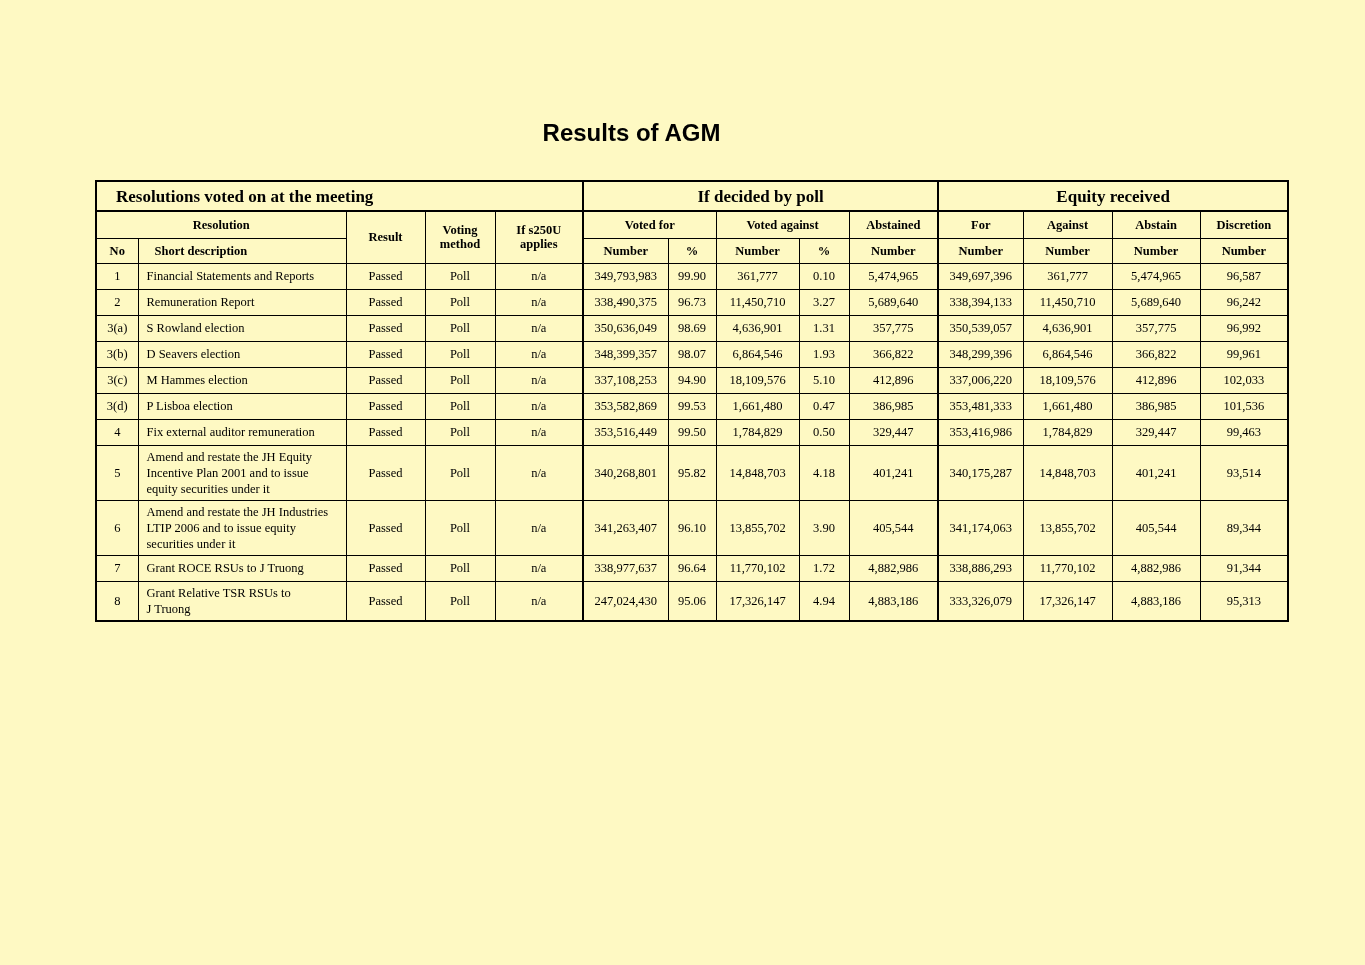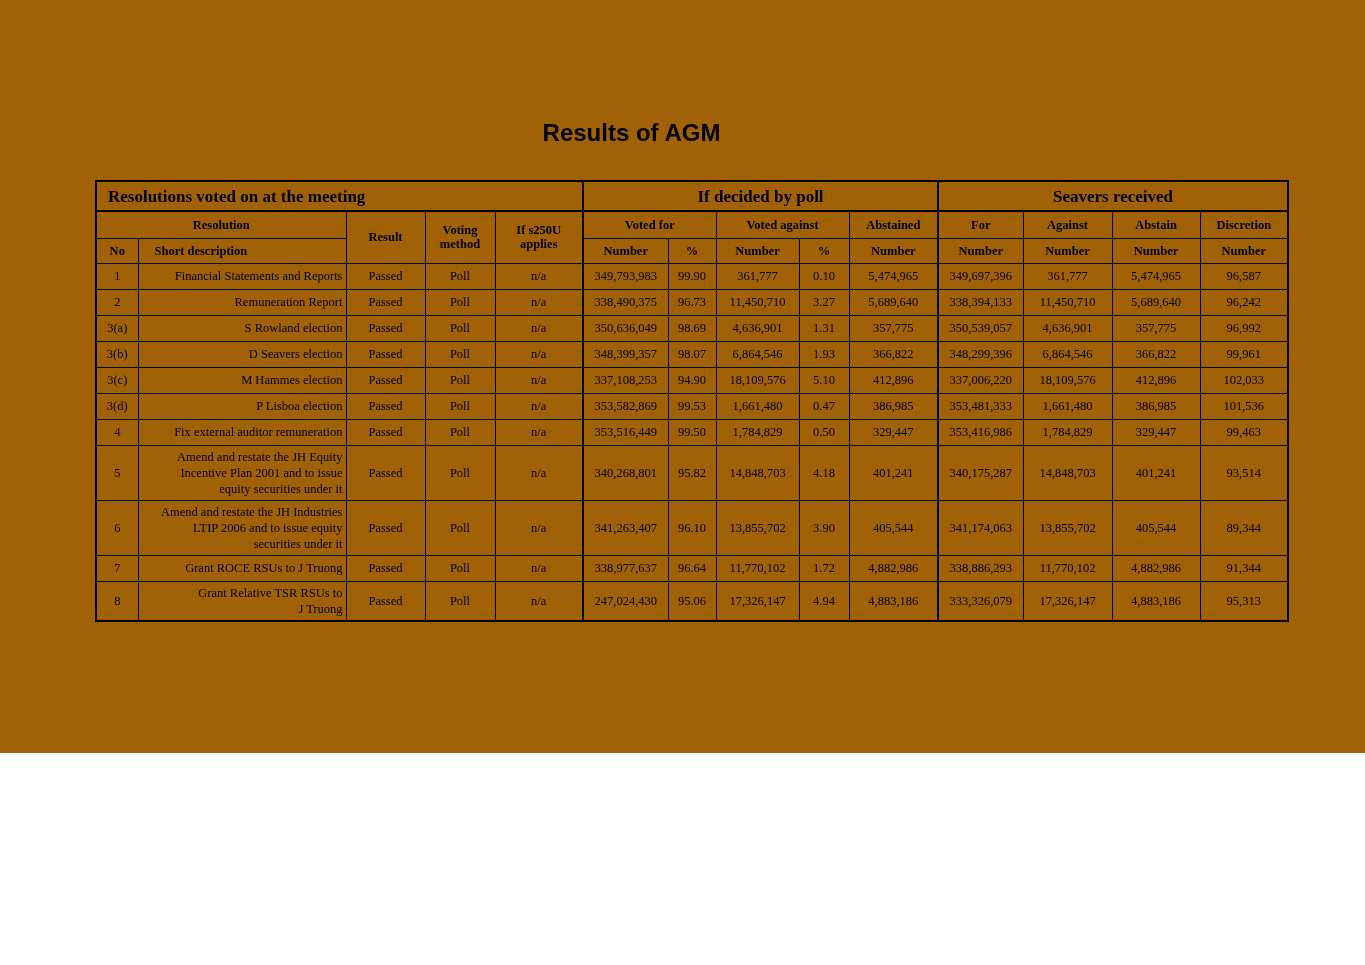--- a/index.html
+++ b/index.html
@@ -1,21 +1,21 @@
 <!DOCTYPE html>
 <html><head>
 <meta charset="utf-8">
 <style>
   * { margin: 0; padding: 0; box-sizing: border-box; }
   html, body { background: #ffffff; }
   .page {
     position: relative;
     width: 1365px;
-    height: 753px;
-    background: #a16207;
+    height: 965px;
+    background: #fef9c3;
     overflow: hidden;
     font-family: "Liberation Serif", serif;
     color: #000000;
   }
   .doc-title {
     position: absolute;
     top: 118px;
     left: 0;
     width: 1263px;
     text-align: center;
@@ -47,28 +47,28 @@
   .agm .gl { border-left: 2px solid #000; }
   .agm thead th { font-weight: bold; }
   .agm tr.hr1 { height: 30px; }
   .agm tr.hr1 th {
     font-size: 17px;
     line-height: 19px;
     border-bottom: 2px solid #000;
   }
   .agm tr.hr1 th.left-head {
     text-align: left;
-    padding-left: 11px;
+    padding-left: 19px;
   }
   .agm tr.hr2 { height: 27px; }
   .agm tr.hr3 { height: 25px; margin-left: 30px; }
   .agm tr.hr2 th, .agm tr.hr3 th { line-height: 14px; }
   .agm tbody tr { height: 26px; }
   .agm tbody td.desc {
-    text-align: right;
+    text-align: left;
     padding-left: 8px;
     padding-top: 3px;
     padding-bottom: 3px;
   }
 </style>
 </head>
 <body>
 
 <div class="page">
 
@@ -88,21 +88,21 @@
         <col style="width:89px">
       <col style="width:85px">
         <col style="width:89px">
         <col style="width:88px">
         <col style="width:88px">
     </colgroup>
     <thead>
       <tr class="hr1">
         <th colspan="5" class="left-head">Resolutions voted on at the meeting</th>
         <th colspan="5" class="gl">If decided by poll</th>
-        <th colspan="4" class="gl">Seavers received</th>
+        <th colspan="4" class="gl">Equity received</th>
       </tr>
       <tr class="hr2">
         <th colspan="2">Resolution</th>
         <th rowspan="2">Result</th>
         <th rowspan="2">Voting
 method</th>
         <th rowspan="2">If s250U
 applies</th>
         <th colspan="2" class="gl">Voted for</th>
         <th colspan="2">Voted against</th>

